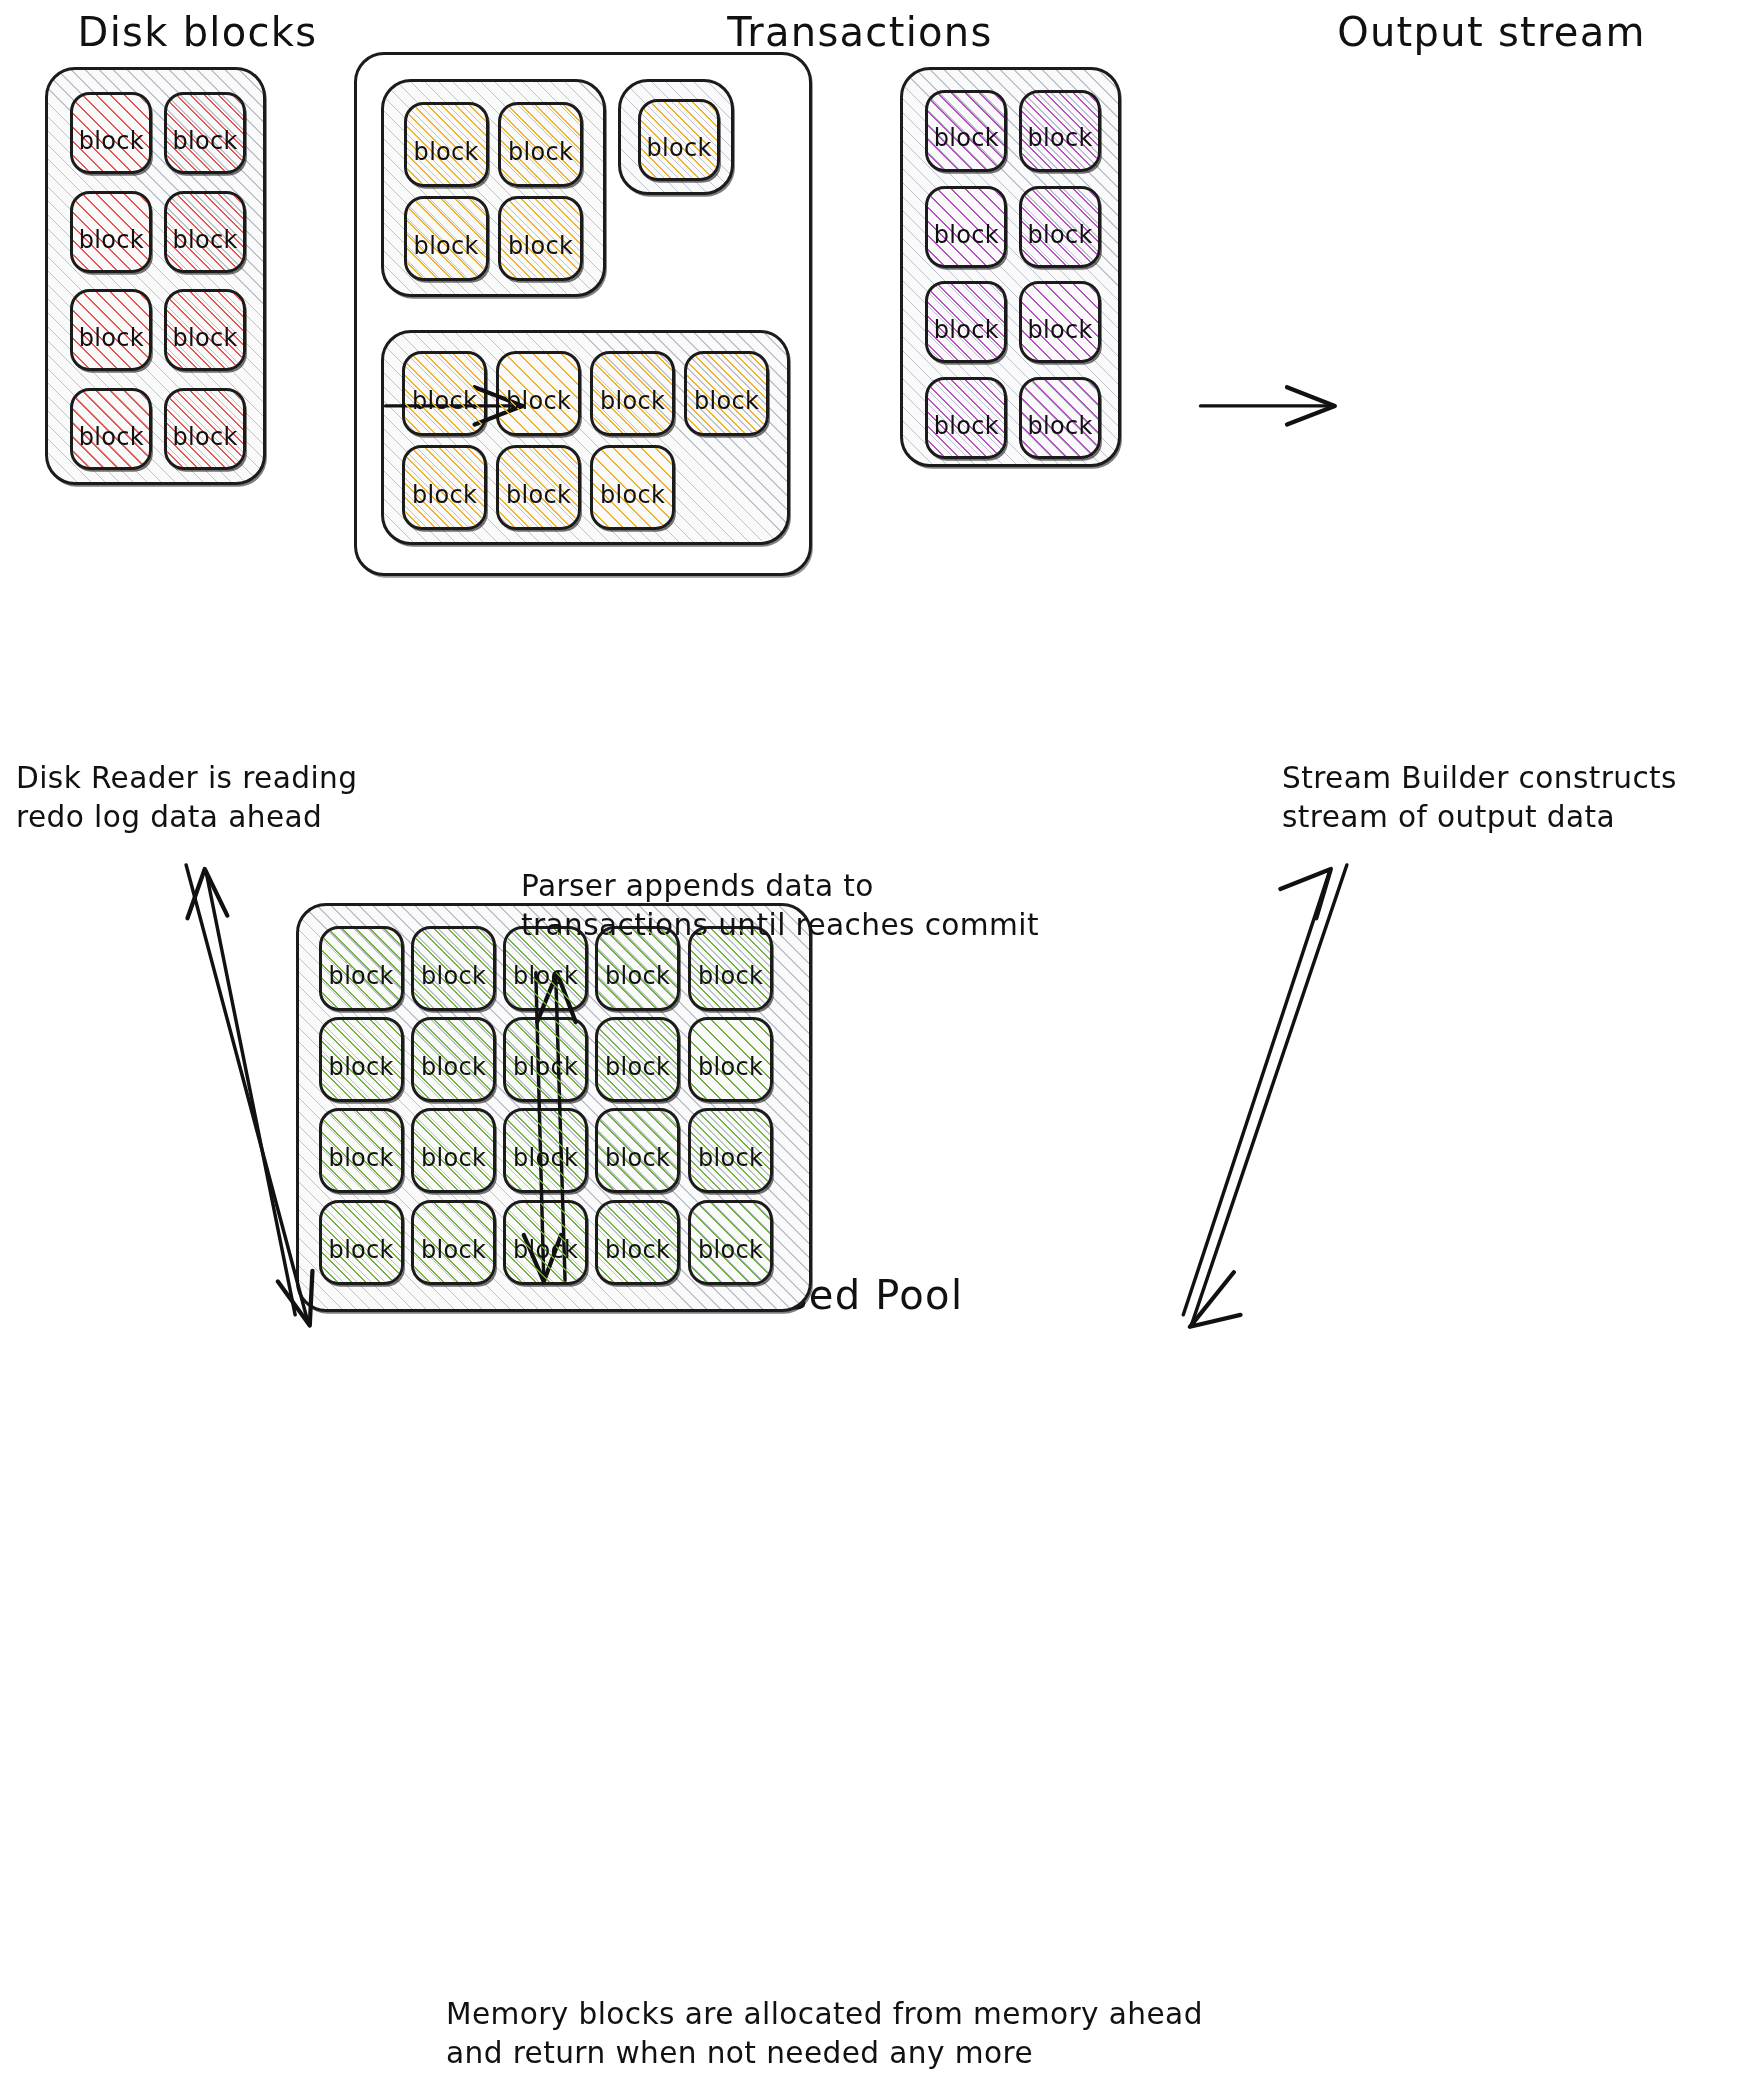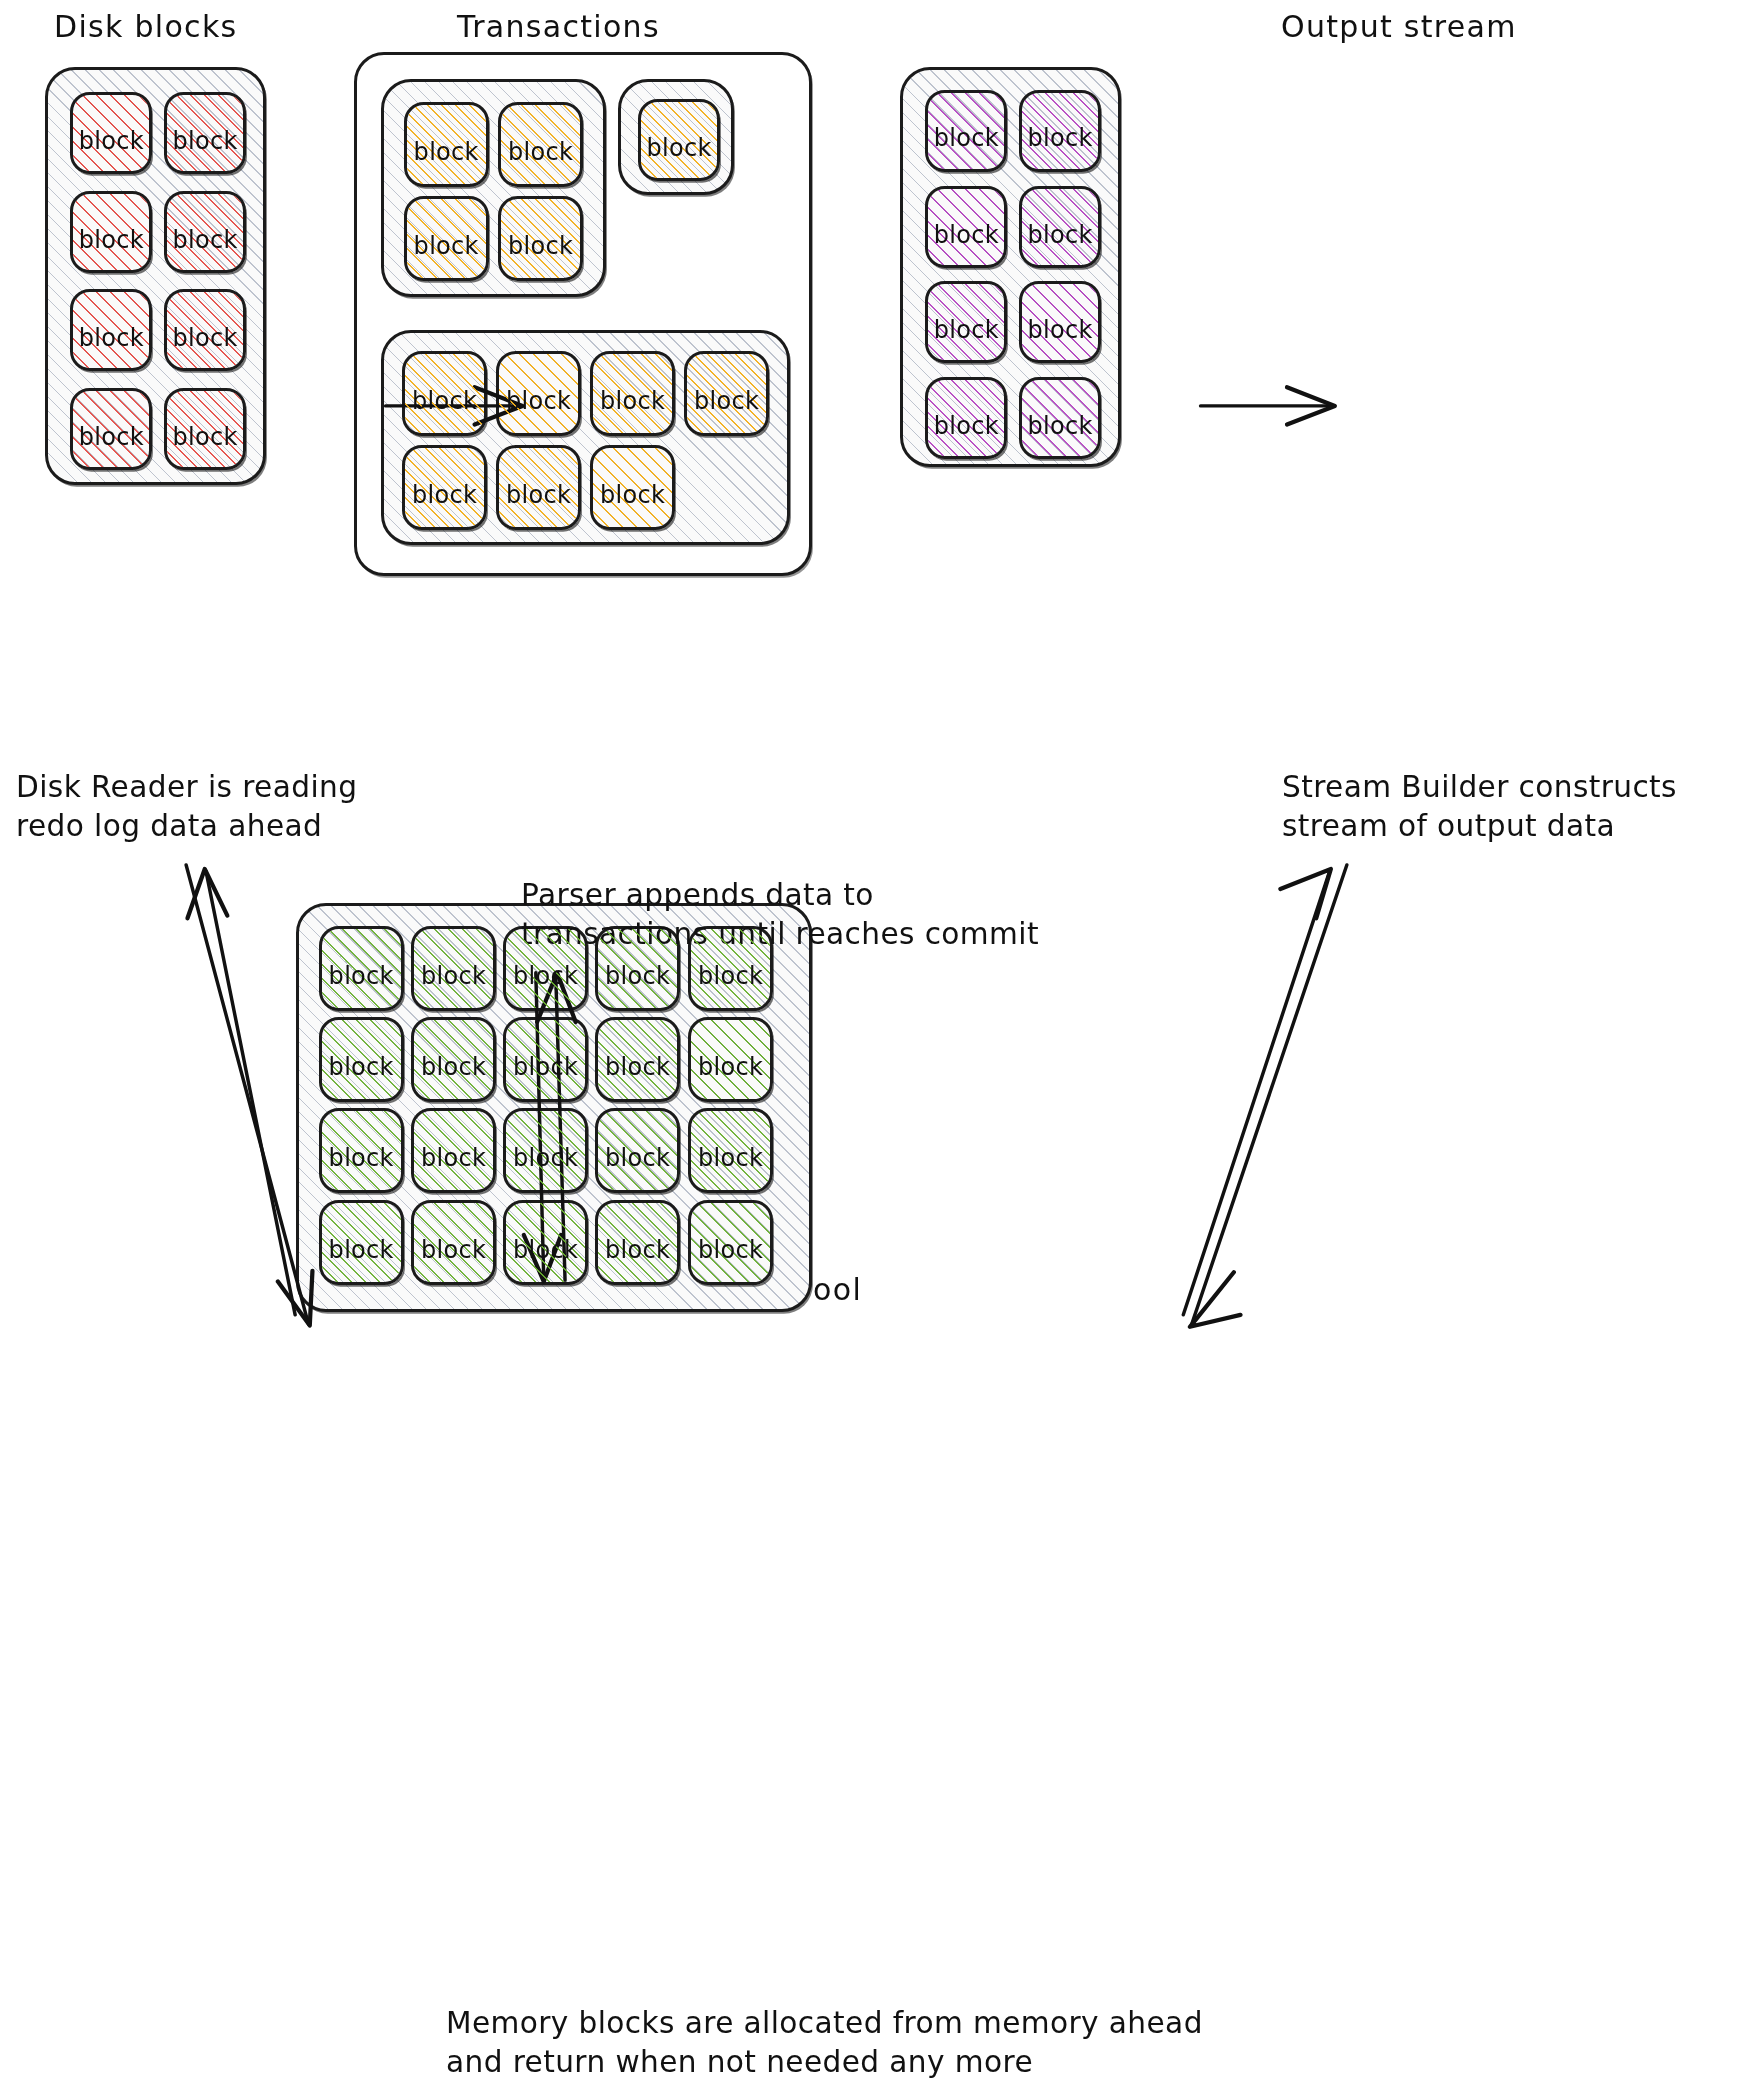--- a/index.html
+++ b/index.html
@@ -5,26 +5,26 @@
   html,body{margin:0;padding:0;background:#fff;}
   body{
     width:1755px;height:2092px;position:relative;overflow:hidden;
     font-family:"DejaVu Sans",sans-serif;
     color:#111;
   }
   .stage{position:absolute;left:0;top:0;width:1755px;height:2092px;}
 
   
   .grp-title{
-    position:absolute;font-size:30px;letter-spacing:1.3px;color:#111;
-    white-space:nowrap;
+    position:absolute;font-size:40px;letter-spacing:1.3px;color:#111;
+    white-space:nowrap;text-align:center;
   }
   .note{
     position:absolute;font-size:29.6px;line-height:1.33;color:#111;
-    white-space:pre;letter-spacing:0.4px;margin-top:9px;
+    white-space:pre;letter-spacing:0.4px;
   }
 
   
   .box{
     position:absolute;
     border:3.1px solid #1b1b1b;
     border-radius:30px;
     background-color:#fafafa;
     background-image:repeating-linear-gradient(
       45deg,

